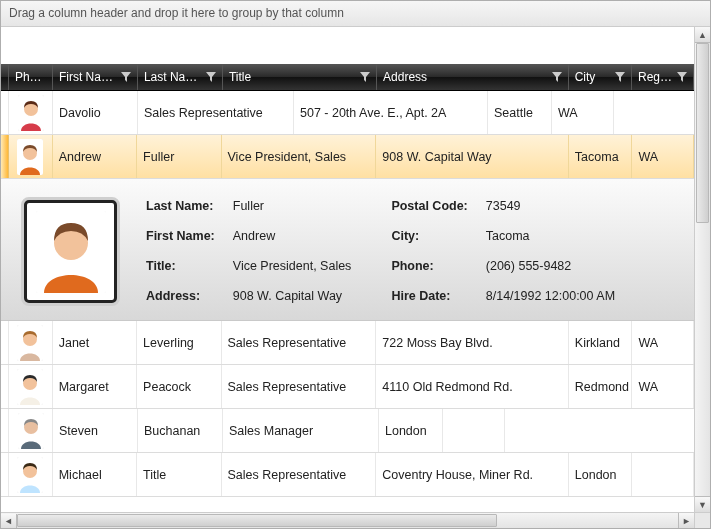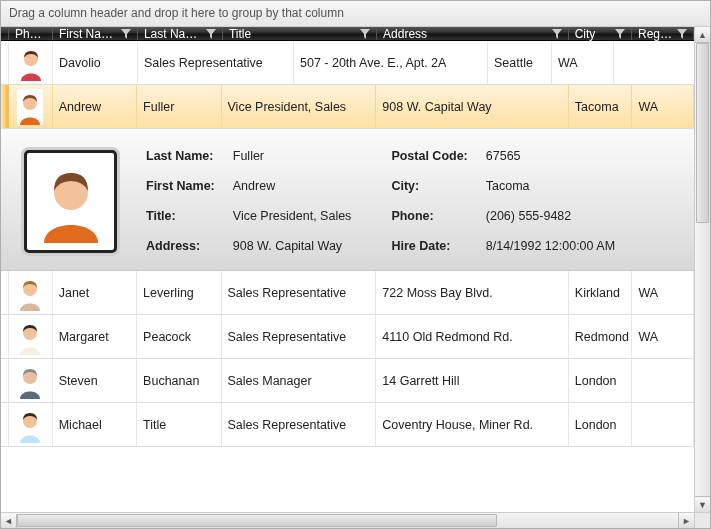--- a/index.html
+++ b/index.html
@@ -21,21 +21,21 @@
   .v-scrollbar .thumb { position:absolute; left:1px; right:1px; top:0; height:180px; background:linear-gradient(to right,#eaeaea,#cfcfcf); border:1px solid #b8b8b8; border-radius:1px;}
 
   .h-scrollbar { position:absolute; left:0; right:16px; bottom:0; height:16px; background:linear-gradient(#f4f4f4,#e4e4e4); border-top:1px solid #ccc;}
   .h-scrollbar .left, .h-scrollbar .right { width:16px; height:100%; background:linear-gradient(#f8f8f8,#ddd); display:inline-flex; align-items:center; justify-content:center; border-right:1px solid #bbb;}
   .h-scrollbar .right { float:right; border-left:1px solid #bbb; border-right:none;}
   .h-scrollbar .track { position:absolute; left:16px; right:16px; top:0; bottom:0;}
   .h-scrollbar .thumb { position:absolute; top:1px; bottom:1px; left:0; width:480px; background:linear-gradient(#eaeaea,#cfcfcf); border:1px solid #b8b8b8; border-radius:1px;}
   .corner { position:absolute; right:0; bottom:0; width:16px; height:16px; background:#e8e8e8; border-left:1px solid #ccc; border-top:1px solid #ccc;}
 
   
-  .header-row { display:flex; height:14px; background:linear-gradient(#555,#2b2b2b 48%, #111 52%, #333); color:#fff; border-bottom:1px solid #000;}
+  .header-row { display:flex; height:27px; background:linear-gradient(#555,#2b2b2b 48%, #111 52%, #333); color:#fff; border-bottom:1px solid #000;margin-top:37px;}
   .hcell { display:flex; align-items:center; padding:0 6px; border-right:1px solid #555; font-size:12px; position:relative;}
   .hcell .label { flex:1; overflow:hidden; text-overflow:ellipsis; white-space:nowrap;}
   .filter-icon { width:10px; height:10px; margin-left:4px; opacity:0.9;}
   .filter-icon svg { display:block;}
   .col-photo { width:44px; }
   .col-first { width:85px; }
   .col-last  { width:85px; }
   .col-title { width:156px;gap:26px; }
   .col-addr  { width:194px; }
   .col-city  { width:64px; }
@@ -182,21 +182,21 @@
               <div class="v">Fuller</div>
               <div class="k">First Name:</div>
               <div class="v">Andrew</div>
               <div class="k">Title:</div>
               <div class="v">Vice President, Sales</div>
               <div class="k">Address:</div>
               <div class="v">908 W. Capital Way</div>
             </div>
             <div class="kv">
               <div class="k">Postal Code:</div>
-              <div class="v">67565</div>
+              <div class="v">73549</div>
               <div class="k">City:</div>
               <div class="v">Tacoma</div>
               <div class="k">Phone:</div>
               <div class="v">(206) 555-9482</div>
               <div class="k">Hire Date:</div>
               <div class="v">8/14/1992 12:00:00 AM</div>
             </div>
           </div>
         </div>
         <div class="row">
@@ -239,21 +239,20 @@
             <span class="avatar"><svg class="person-svg" viewBox="0 0 26 36">
                 <rect width="26" height="36" fill="#ffffff"></rect>
                 <path d="M3 36 C3 26 23 26 23 36 Z" fill="#5a6b7a"></path>
                 <circle cx="13" cy="14" r="7" fill="#e8bfa0"></circle>
                 <path d="M6 13 Q6 6 13 6 Q20 6 20 13 Q18 9 13 9 Q8 9 6 13 Z" fill="#888888"></path>
               </svg></span>
           </div>
           <div class="cell col-first">Steven</div>
           <div class="cell col-last">Buchanan</div>
           <div class="cell col-title">Sales Manager</div>
-          <div class="cell col-addr">14 Garrett Hill</div>
           <div class="cell col-city">London</div>
           <div class="cell col-region"></div>
         </div>
         <div class="row">
           <div class="indicator"></div>
           <div class="cell photo col-photo">
             <span class="avatar"><svg class="person-svg" viewBox="0 0 26 36">
                 <rect width="26" height="36" fill="#ffffff"></rect>
                 <path d="M3 36 C3 26 23 26 23 36 Z" fill="#bfe4ff"></path>
                 <circle cx="13" cy="14" r="7" fill="#f2c29b"></circle>

